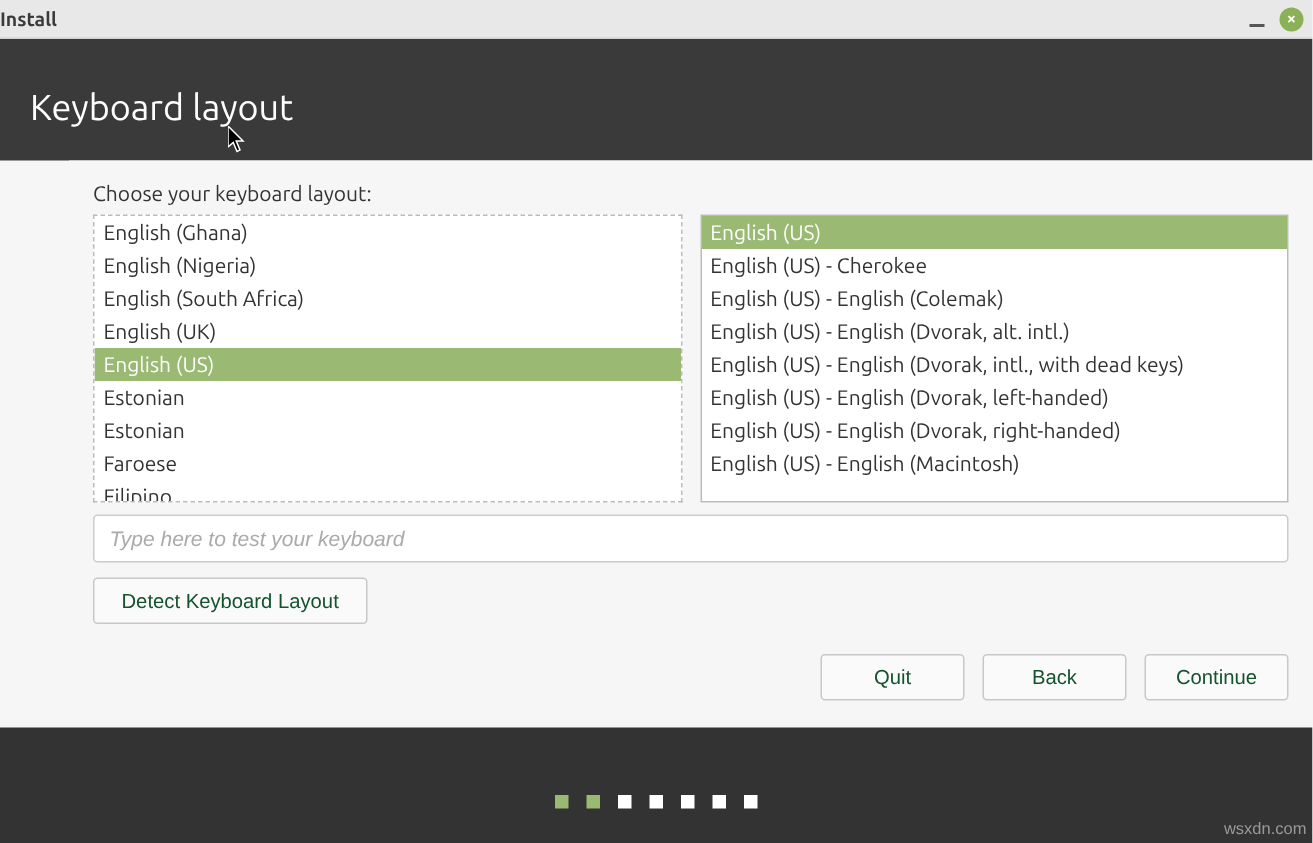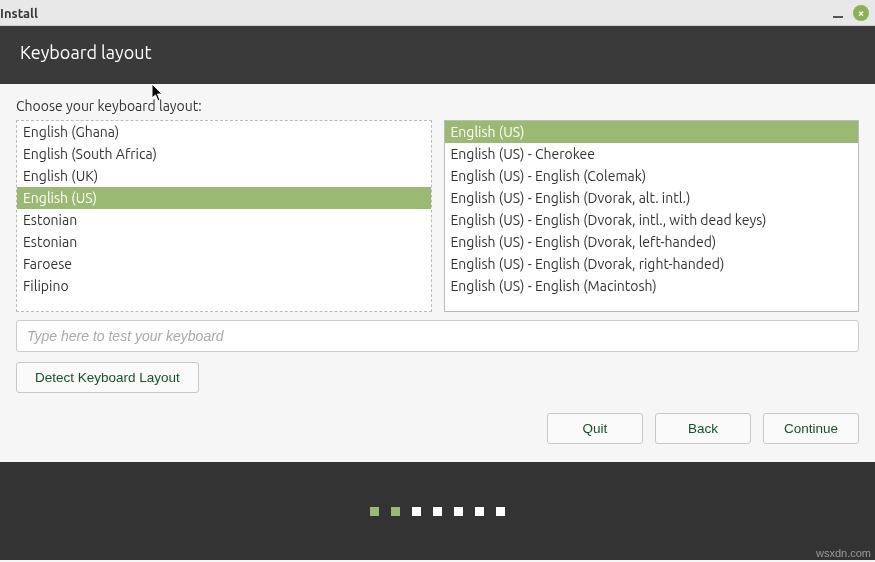--- a/index.html
+++ b/index.html
@@ -48,27 +48,28 @@
     background: #8bb158;
     color: #fff;
     font-size: 11px;
     line-height: 16px;
     text-align: center;
     font-weight: bold;
   }
   .header {
     background: #3a3a3a;
     color: #fff;
-    padding: 16px 20px 22px;
-    font-size: 18px;
+    padding: 32px 20px 22px;
+    font-size: 24px;
     font-weight: 400;
   }
   .content {
     padding: 14px 16px 8px;
     background: #f6f6f6;
+    margin-left: 46px;
   }
   .prompt {
     margin-bottom: 6px;
     color: #333;
   }
   .lists {
     display: flex;
     gap: 12px;
     margin-bottom: 8px;
   }
@@ -164,20 +165,21 @@
 
 <div class="header">
   <span>Keyboard layout</span>
 </div>
 
 <div class="content">
   <div class="prompt">Choose your keyboard layout:</div>
   <div class="lists">
     <div class="listbox" id="layouts-box">
         <div class="item">English (Ghana)</div>
+        <div class="item">English (Nigeria)</div>
         <div class="item">English (South Africa)</div>
         <div class="item">English (UK)</div>
         <div class="item selected">English (US)</div>
         <div class="item">Estonian</div>
         <div class="item">Estonian</div>
         <div class="item">Faroese</div>
         <div class="item">Filipino</div>
       </div>
     <div class="listbox right" id="variants-box">
         <div class="item selected">English (US)</div>

